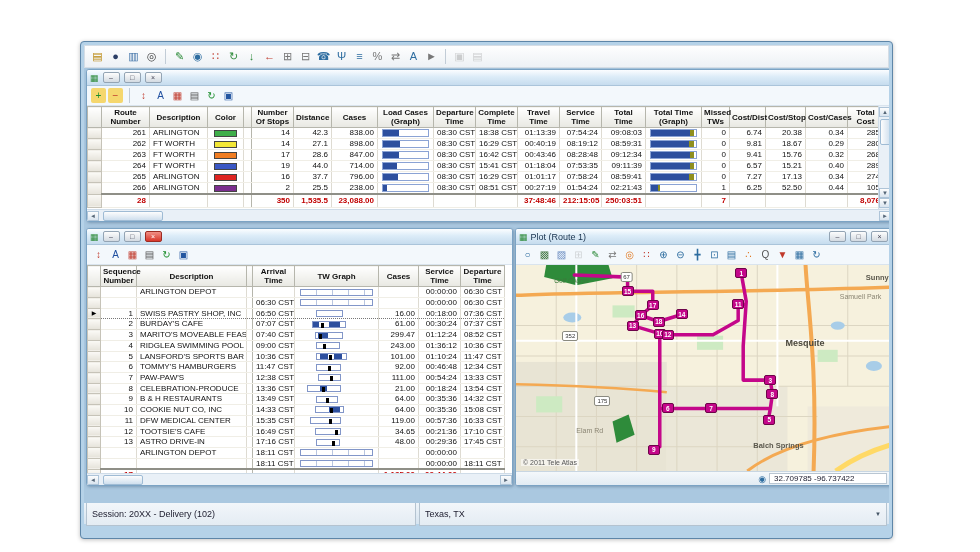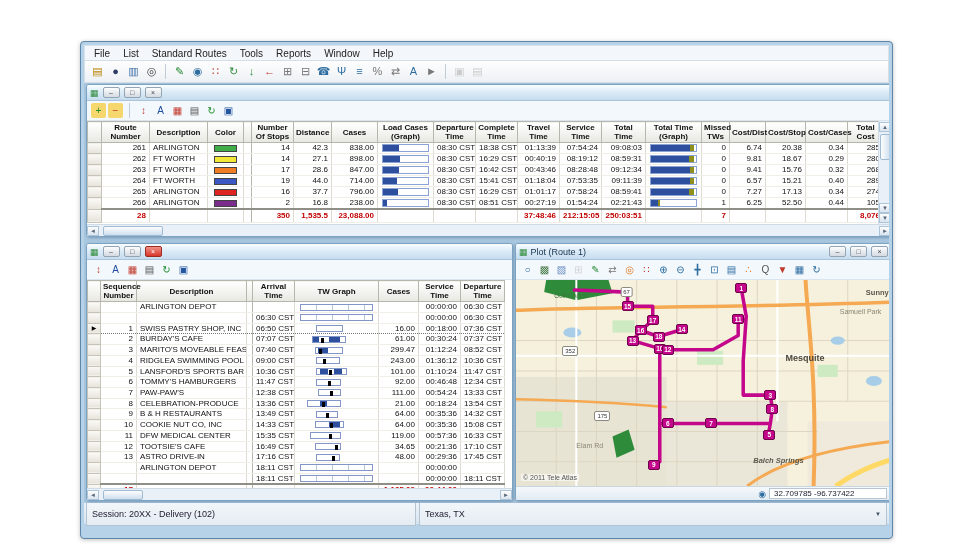--- a/index.html
+++ b/index.html
@@ -64,29 +64,20 @@
 .statusbar{height:21px;display:flex;gap:3px;align-items:center;padding:2px 2px;background:linear-gradient(#eef4f9,#d6e4f0)}
 .sb{border:1px solid #b4c3d0;background:linear-gradient(#f2f6fa,#e4ecf3);font-size:9px;color:#223;height:24px;line-height:14px;padding:0 5px;display:flex;align-items:center}
 .sb .dd{margin-left:auto;font-size:6px;color:#456;padding-left:8px}
 </style>
 </head>
 <body>
 
 <div class="canvas">
   <div class="app">
 
-    <div class="menubar" id="menubar">
-        <span class="menu-item">File</span>
-        <span class="menu-item">List</span>
-        <span class="menu-item">Standard Routes</span>
-        <span class="menu-item">Tools</span>
-        <span class="menu-item">Reports</span>
-        <span class="menu-item">Window</span>
-        <span class="menu-item">Help</span>
-      </div>
 
     <div class="toolbar" id="main-toolbar">
         <span class="ic" style="color: rgb(184, 134, 11);">▤</span>
         <span class="ic" style="color: rgb(44, 62, 102);">●</span>
         <span class="ic" style="color: rgb(58, 110, 165);">▥</span>
         <span class="ic" style="color: rgb(51, 51, 51);">◎</span>
         <span class="tsep"></span>
         <span class="ic" style="color: rgb(46, 139, 58);">✎</span>
         <span class="ic" style="color: rgb(46, 109, 160);">◉</span>
         <span class="ic" style="color: rgb(192, 57, 43);">∷</span>
@@ -353,21 +344,21 @@
                   </tr>
                   <tr>
                     <td class="sel"></td>
                     <td class="num">266</td>
                     <td>ARLINGTON</td>
                     <td>
                       <div class="swatch" style="background: rgb(123, 45, 142);"></div>
                     </td>
                     <td class="gapc"></td>
                     <td class="num">2</td>
-                    <td class="num">16.8</td>
+                    <td class="num">25.5</td>
                     <td class="num">238.00</td>
                     <td>
                       <div class="lg">
                         <i style="width: 9%;"></i>
                       </div>
                     </td>
                     <td class="ctr">08:30 CST</td>
                     <td class="ctr">08:51 CST</td>
                     <td class="num">00:27:19</td>
                     <td class="num">01:54:24</td>
@@ -872,21 +863,21 @@
                 <div class="mk" style="left: 68.3646%; top: 62.7451%;">8</div>
                 <div class="mk" style="left: 67.5603%; top: 75%;">5</div>
                 <div class="mk" style="left: 40.4826%; top: 69.6078%;">6</div>
                 <div class="mk" style="left: 52.0107%; top: 69.6078%;">7</div>
                 <div class="mk" style="left: 36.7292%; top: 89.7059%;">9</div>
                 <div class="mlabel lbl-park" style="left: 10.1877%; top: 5.88235%;">Golf Course</div>
                 <div class="mlabel lbl-road" style="left: 86.3271%; top: 13.7255%;">Samuell Park</div>
                 <div class="mlabel lbl-city2" style="left: 93.2976%; top: 3.92157%;">Sunnyva</div>
                 <div class="mlabel lbl-city" style="left: 71.8499%; top: 35.2941%;">Mesquite</div>
                 <div class="mlabel lbl-road" style="left: 16.0858%; top: 78.4314%;">Elam Rd</div>
-                <div class="mlabel lbl-city2" style="left: 63.2708%; top: 85.2941%; font-style: italic;">Balch Springs</div>
+                <div class="mlabel lbl-city2" style="left: 63.2708%; top: 85.2941%;">Balch Springs</div>
                 <div class="mlabel lbl-attr" style="left: 1.34048%; top: 94.1176%;">© 2011 Tele Atlas</div>
                 <div class="shield" style="left: 29.4906%; top: 5.88235%;">67</div>
                 <div class="shield" style="left: 14.4772%; top: 34.3137%;">352</div>
                 <div class="shield" style="left: 23.0563%; top: 66.1765%;">175</div>
               </div>
           </div>
           <div class="map-status">
             <span style="color:#2e6da0;font-size:9px">◉</span>
             <span class="coordbox">32.709785 -96.737422</span>
           </div>

